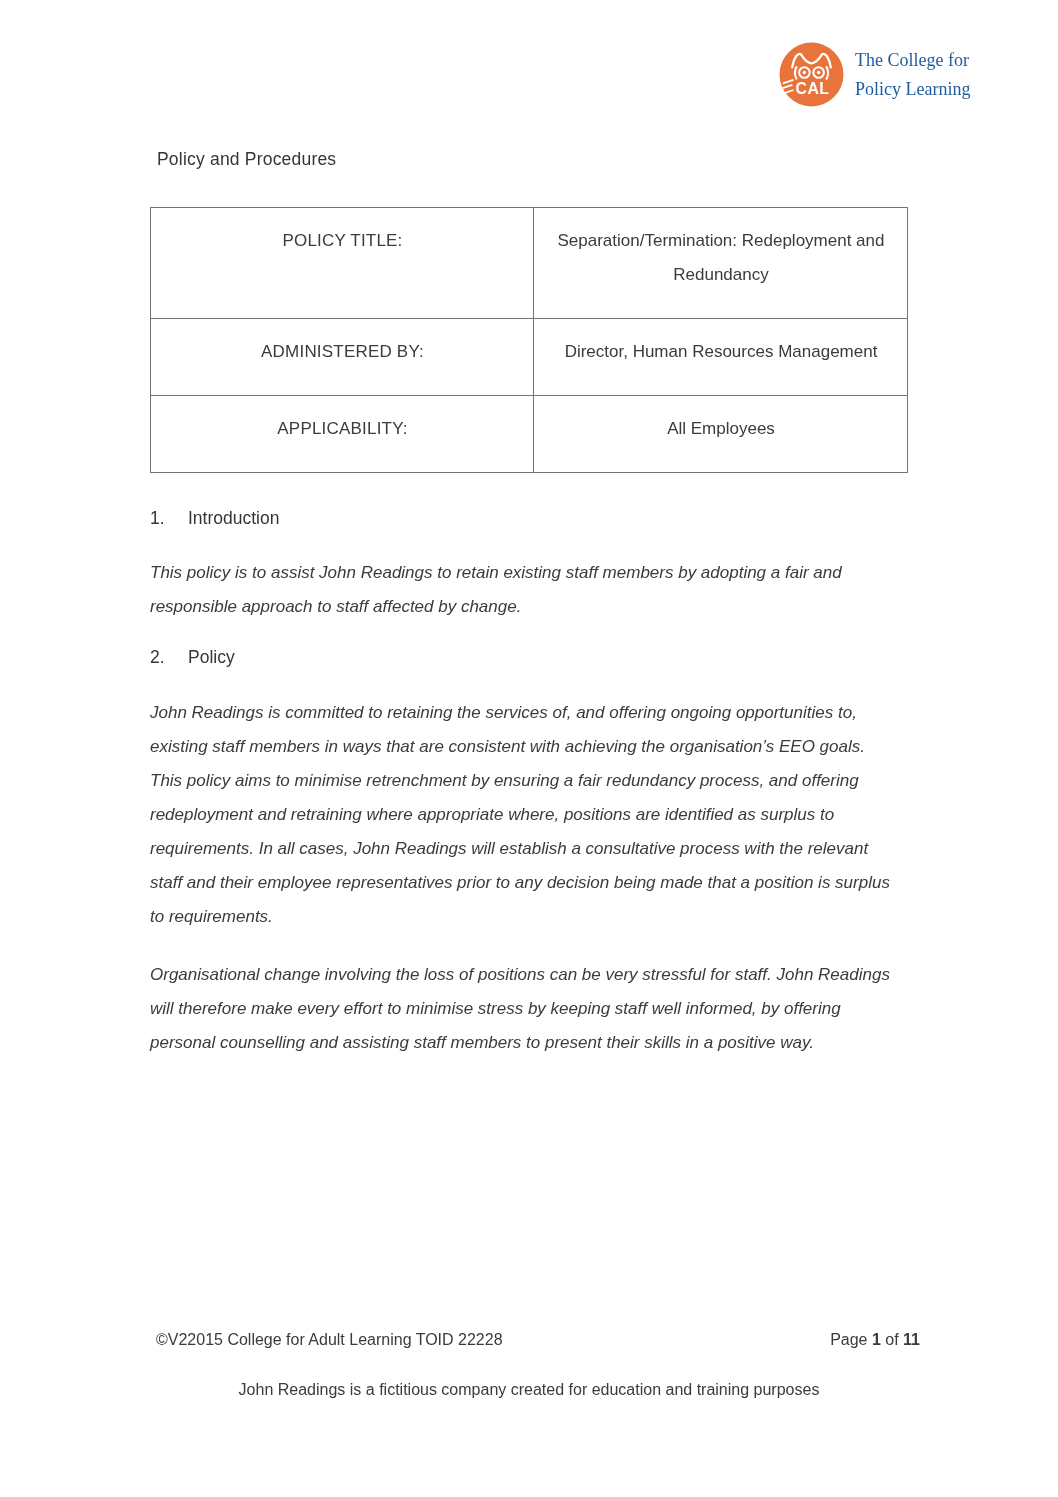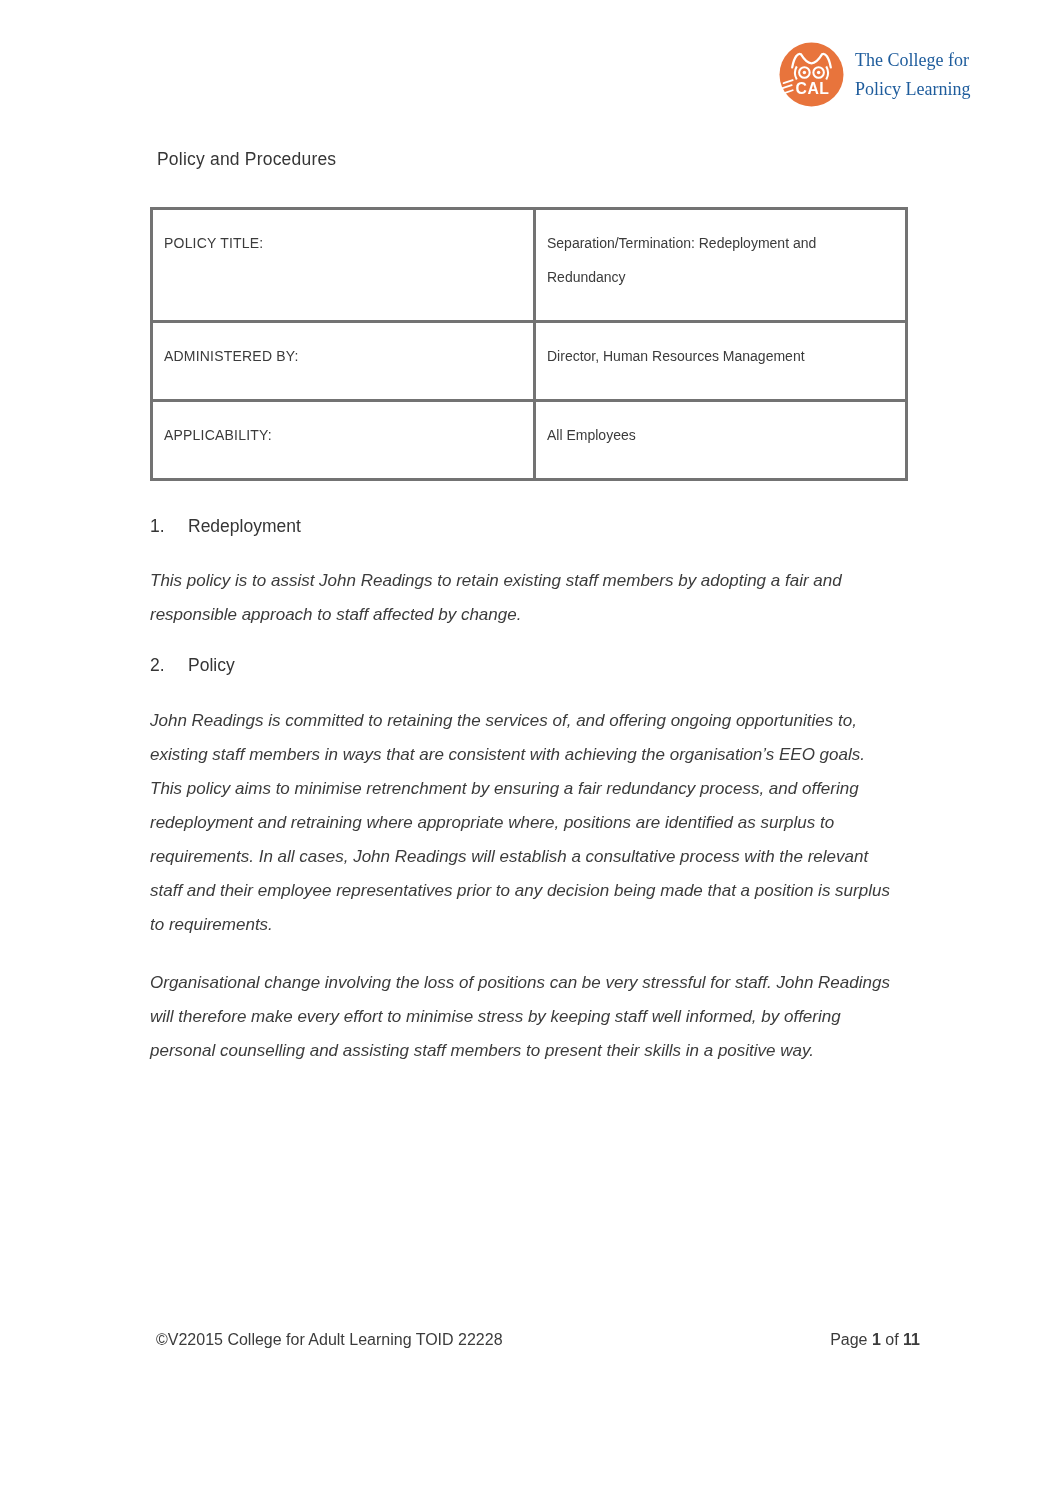--- a/index.html
+++ b/index.html
@@ -51,26 +51,27 @@
     left: 150px;
     width: 758px;
   }
 
   table.policy-table {
     width: 758px;
     border-collapse: collapse;
     table-layout: fixed;
   }
   table.policy-table td {
-    border: 3px solid #737373;
+    border: 1px solid #737373;
     vertical-align: top;
     padding: 16px 10px 26px 11px;
     line-height: 34px;
-    font-size: 14px;
+    font-size: 17px;
     color: #3b3b3b;
+    text-align: center;
   }
   td.cell-label { width: 383px; letter-spacing: 0.2px; }
 
   .section-heading { margin-top: 28px; line-height: 34px; font-size: 17.5px; color: #353535; }
   .section-heading .num { display: inline-block; width: 38px; }
   .section-heading.second { margin-top: 16px; }
 
   .para { line-height: 34px; max-width: 745px; color: #3b3b3b; font-style: italic; }
   .para.intro  { margin-top: 21px; }
   .para.p1     { margin-top: 22px; }
@@ -139,30 +140,31 @@
           <td class="cell-value">Director, Human Resources Management</td>
         </tr>
         <tr>
           <td class="cell-label">APPLICABILITY:</td>
           <td class="cell-value">All Employees</td>
         </tr>
       </tbody>
     </table>
 
     <div class="section-heading">
-      <span class="num">1.</span><span>Redeployment</span>
+      <span class="num">1.</span><span>Introduction</span>
     </div>
     <p class="para intro">This policy is to assist John Readings to retain existing staff members by adopting a fair and responsible approach to staff affected by change.</p>
 
     <div class="section-heading second">
       <span class="num">2.</span><span>Policy</span>
     </div>
     <p class="para p1">John Readings is committed to retaining the services of, and offering ongoing opportunities to, existing staff members in ways that are consistent with achieving the organisation’s EEO goals. This policy aims to minimise retrenchment by ensuring a fair redundancy process, and offering redeployment and retraining where appropriate where, positions are identified as surplus to requirements. In all cases, John Readings will establish a consultative process with the relevant staff and their employee representatives prior to any decision being made that a position is surplus to requirements.</p>
     <p class="para p3">Organisational change involving the loss of positions can be very stressful for staff. John Readings will therefore make every effort to minimise stress by keeping staff well informed, by offering personal counselling and assisting staff members to present their skills in a positive way.</p>
 
   </div>
 
   <div class="footer-row">
     <span>©V22015 College for Adult Learning TOID 22228</span>
     <span class="page-num"><span>Page </span><b>1</b><span> of </span><b>11</b></span>
   </div>
+  <div class="disclaimer">John Readings is a fictitious company created for education and training purposes</div>
 
 </div>
 
 </body></html>

